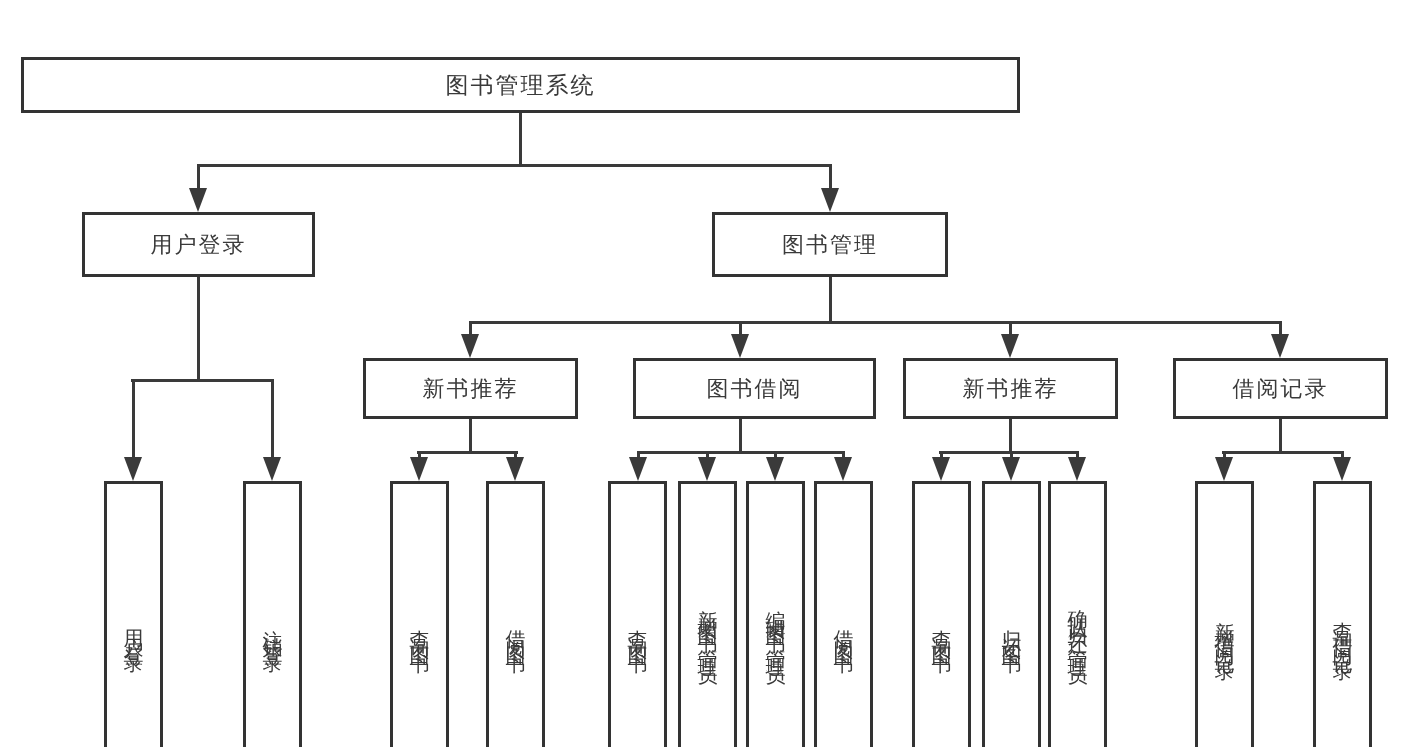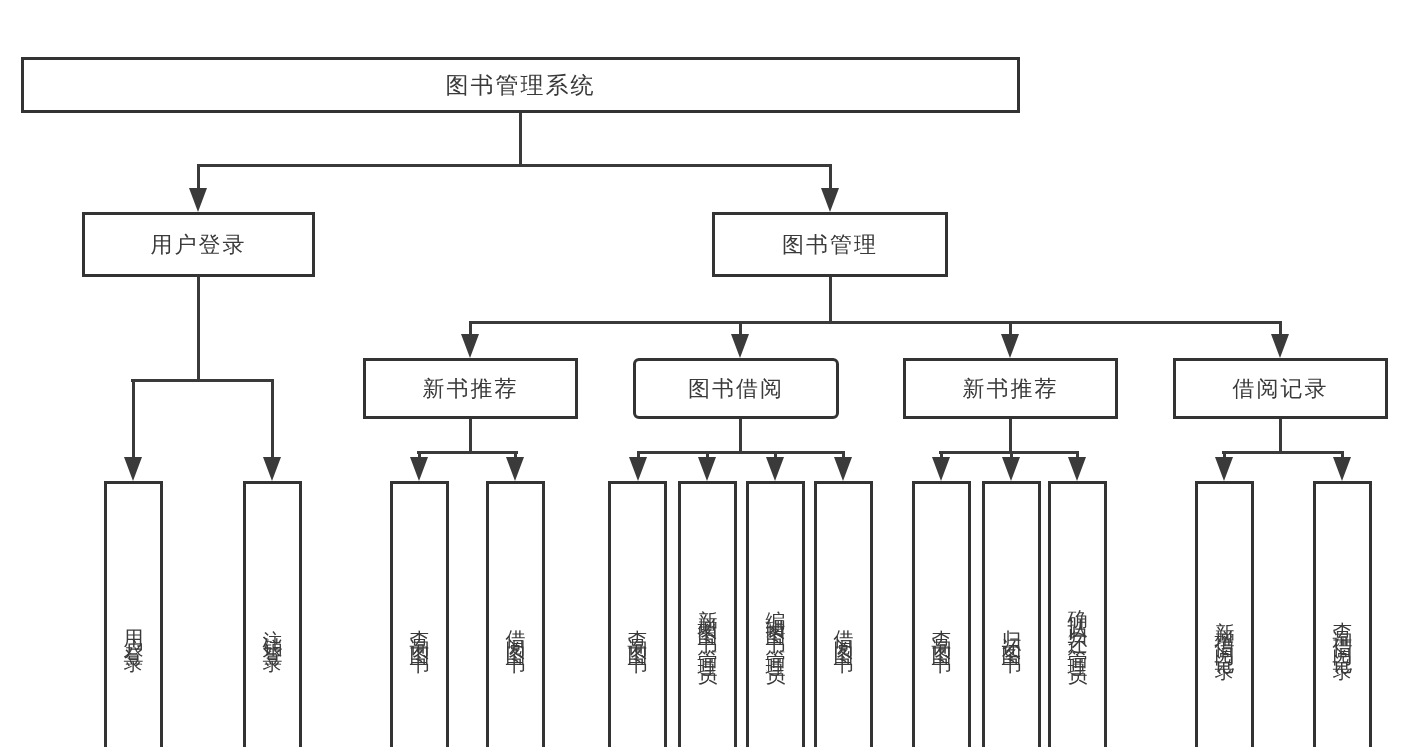--- a/index.html
+++ b/index.html
@@ -99,21 +99,21 @@
   <div class="node" style="left:82px; top:168px; width:233px; height:65px;">
     <span>用户登录</span>
   </div>
   <div class="node" style="left:712px; top:168px; width:236px; height:65px;">
     <span>图书管理</span>
   </div>
 
   <div class="node" style="left:363px; top:314px; width:215px; height:61px;">
     <span>新书推荐</span>
   </div>
-  <div class="node" style="left:633px; top:314px; width:206px; height:61px;border-radius:6px;">
+  <div class="node" style="left:633px; top:314px; width:243px; height:61px;">
     <span>图书借阅</span>
   </div>
   <div class="node" style="left:903px; top:314px; width:215px; height:61px;">
     <span>新书推荐</span>
   </div>
   <div class="node" style="left:1173px; top:314px; width:215px; height:61px;">
     <span>借阅记录</span>
   </div>
 
   <div class="node leaf" style="left:104px; top:437px; width:59px; height:297px;">

